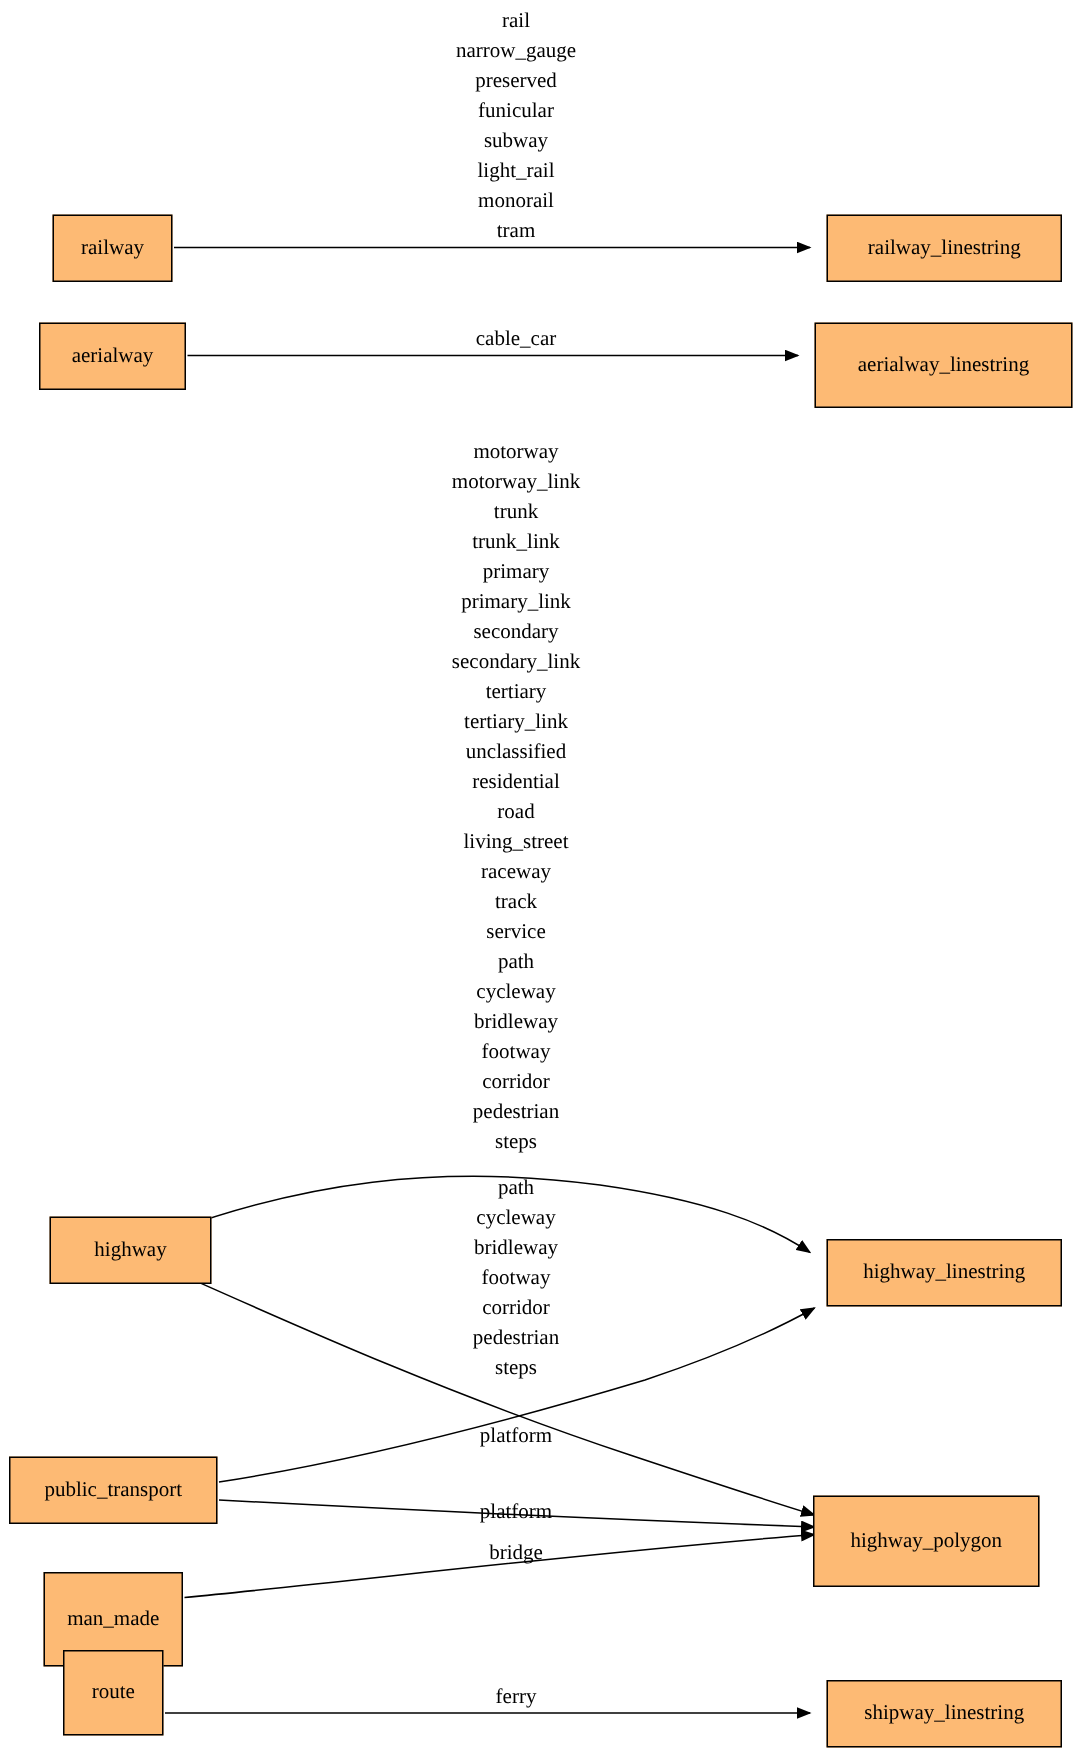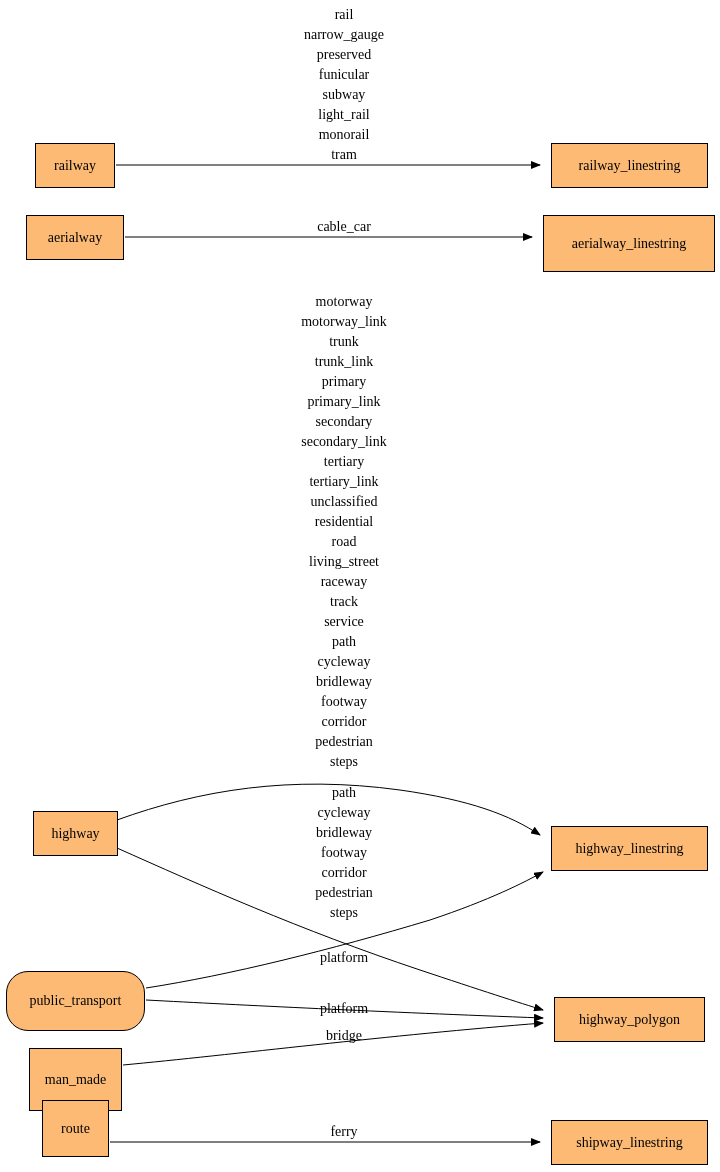--- a/index.html
+++ b/index.html
@@ -63,24 +63,24 @@
         <path d="M 146,1000 C 240,1005 380,1012 543,1018" fill="none" stroke="#000000" stroke-width="1" marker-end="url(#arrow)"></path>
         <path d="M 123,1065 C 230,1055 390,1035 543,1023" fill="none" stroke="#000000" stroke-width="1" marker-end="url(#arrow)"></path>
         <path d="M 110,1142 L 540,1142" fill="none" stroke="#000000" stroke-width="1" marker-end="url(#arrow)"></path>
       </g>
   </svg>
   <div id="nodes-layer">
       <div class="node" style="left: 35px; top: 143px; width: 80px; height: 45px;">railway</div>
       <div class="node" style="left: 551px; top: 143px; width: 157px; height: 45px;">railway_linestring</div>
       <div class="node" style="left: 26px; top: 215px; width: 98px; height: 45px;">aerialway</div>
       <div class="node" style="left: 543px; top: 215px; width: 172px; height: 57px;">aerialway_linestring</div>
-      <div class="node" style="left: 33px; top: 811px; width: 85px; height: 45px;">highway</div>
+      <div class="node" style="left: 33px; top: 811px; width: 108px; height: 45px;">highway</div>
       <div class="node" style="left: 551px; top: 826px; width: 157px; height: 45px;">highway_linestring</div>
-      <div class="node" style="left: 6px; top: 971px; width: 139px; height: 60px; border-radius: 22px;">public_transport</div>
-      <div class="node" style="left: 554px; top: 997px; width: 151px; height: 45px;">highway_polygon</div>
+      <div class="node" style="left: 6px; top: 971px; width: 139px; height: 45px;">public_transport</div>
+      <div class="node" style="left: 542px; top: 997px; width: 151px; height: 61px;">highway_polygon</div>
       <div class="node" style="left: 29px; top: 1048px; width: 93px; height: 63px;">man_made</div>
       <div class="node" style="left: 42px; top: 1100px; width: 67px; height: 57px;">route</div>
       <div class="node" style="left: 551px; top: 1120px; width: 157px; height: 45px;">shipway_linestring</div>
     </div>
   <div id="labels-layer">
       <div class="edge-label" style="left: 344px; top: 5px;">rail
 narrow_gauge
 preserved
 funicular
 subway

